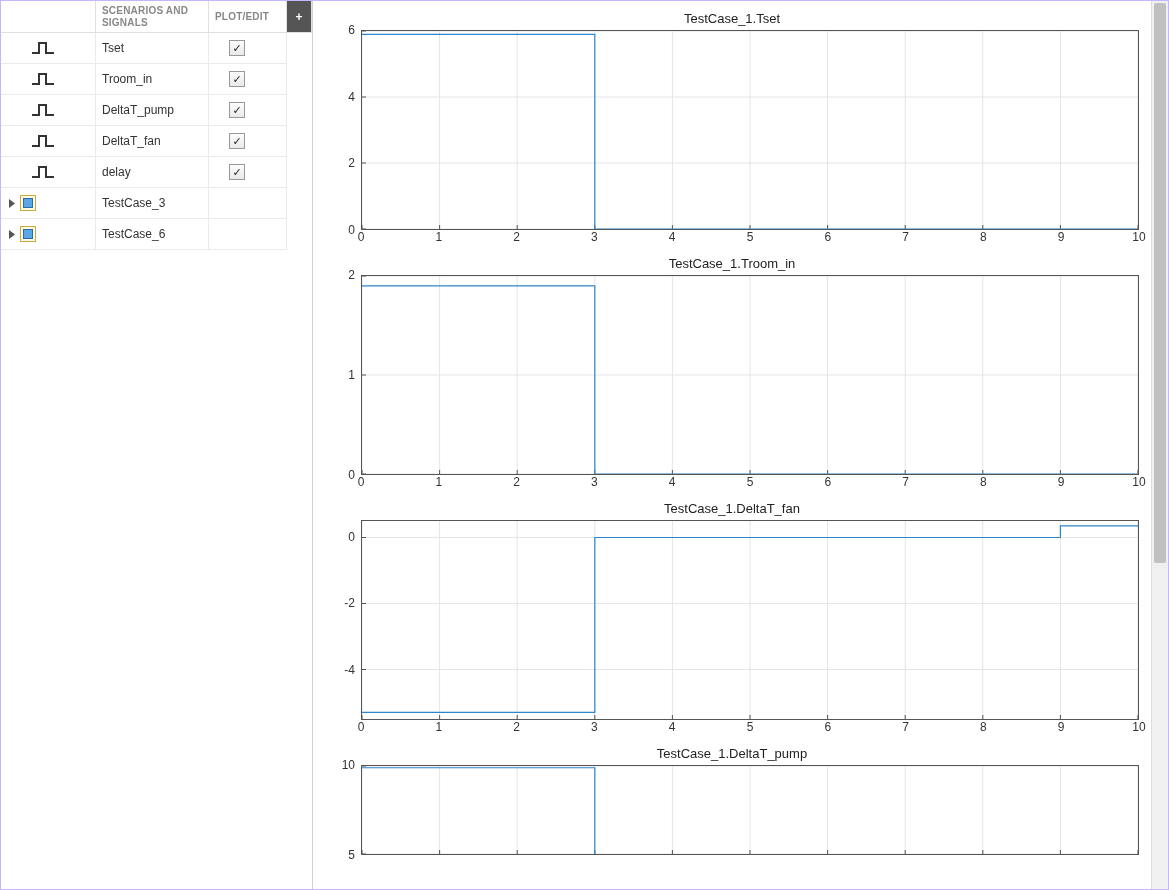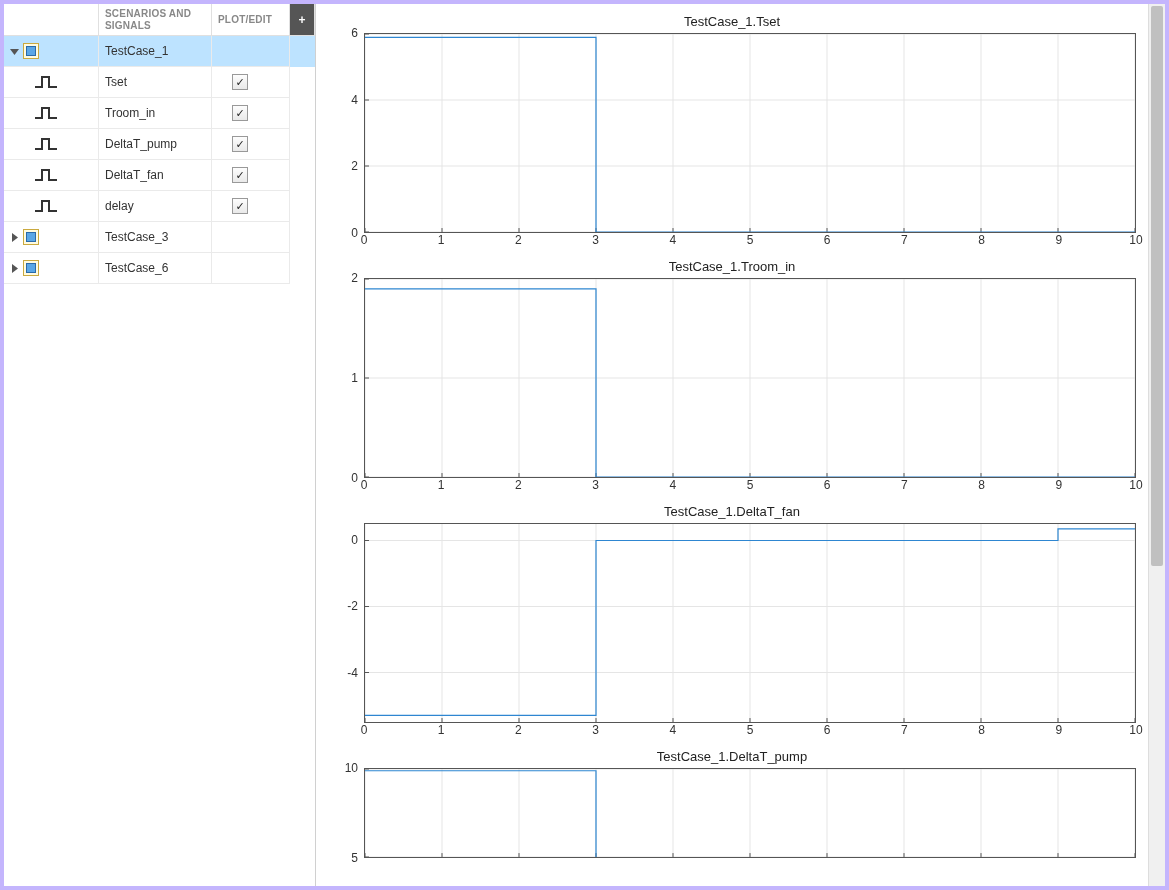--- a/index.html
+++ b/index.html
@@ -7,21 +7,21 @@
     width: 1169px; height: 890px;
     font-family: Arial, Helvetica, sans-serif;
     font-size: 12px;
     color: #333;
     background: #fff;
     overflow: hidden;
   }
   .app {
     display: flex;
     width: 100%; height: 100%;
-    border: 4px solid #c4b5fd;
+    border: 1px solid #c4b5fd;
     box-sizing: border-box;
   }
   
   .tree-panel {
     width: 312px;
     height: 100%;
     border-right: 1px solid #d0d0d0;
     box-sizing: border-box;
     background: #fff;
     overflow: hidden;
@@ -218,40 +218,20 @@
         <tr>
           <th class="icon-col"></th>
           <th class="name-col">SCENARIOS AND SIGNALS</th>
           <th class="plot-col">PLOT/EDIT</th>
           <th class="add-col">
             <span class="plus-btn">+</span>
           </th>
         </tr>
       </thead>
       <tbody id="tree-body">
-          <tr class="selected">
-            <td>
-              <span class="icon-cell">
-                <span class="disclosure">
-                  <svg width="9" height="9" viewBox="0 0 9 9">
-                    <polygon points="0,2 9,2 4.5,8" fill="#555"></polygon>
-                  </svg>
-                </span>
-                <span class="case-icon">
-                  <svg width="16" height="16" viewBox="0 0 16 16">
-                    <rect x="0.5" y="0.5" width="15" height="15" fill="#fffbe0" stroke="#caa93f"></rect>
-                    <rect x="3.5" y="3.5" width="9" height="9" fill="#5aa6e6" stroke="#2b6aa8"></rect>
-                  </svg>
-                </span>
-              </span>
-            </td>
-            <td>TestCase_1</td>
-            <td></td>
-            <td class="no-border"></td>
-          </tr>
           <tr>
             <td>
               <span class="icon-cell">
                 <span class="signal-icon">
                   <svg width="24" height="14" viewBox="0 0 24 14">
                     <polyline points="1,12 8,12 8,2 15,2 15,12 23,12" fill="none" stroke="#333" stroke-width="2"></polyline>
                   </svg>
                 </span>
               </span>
             </td>

